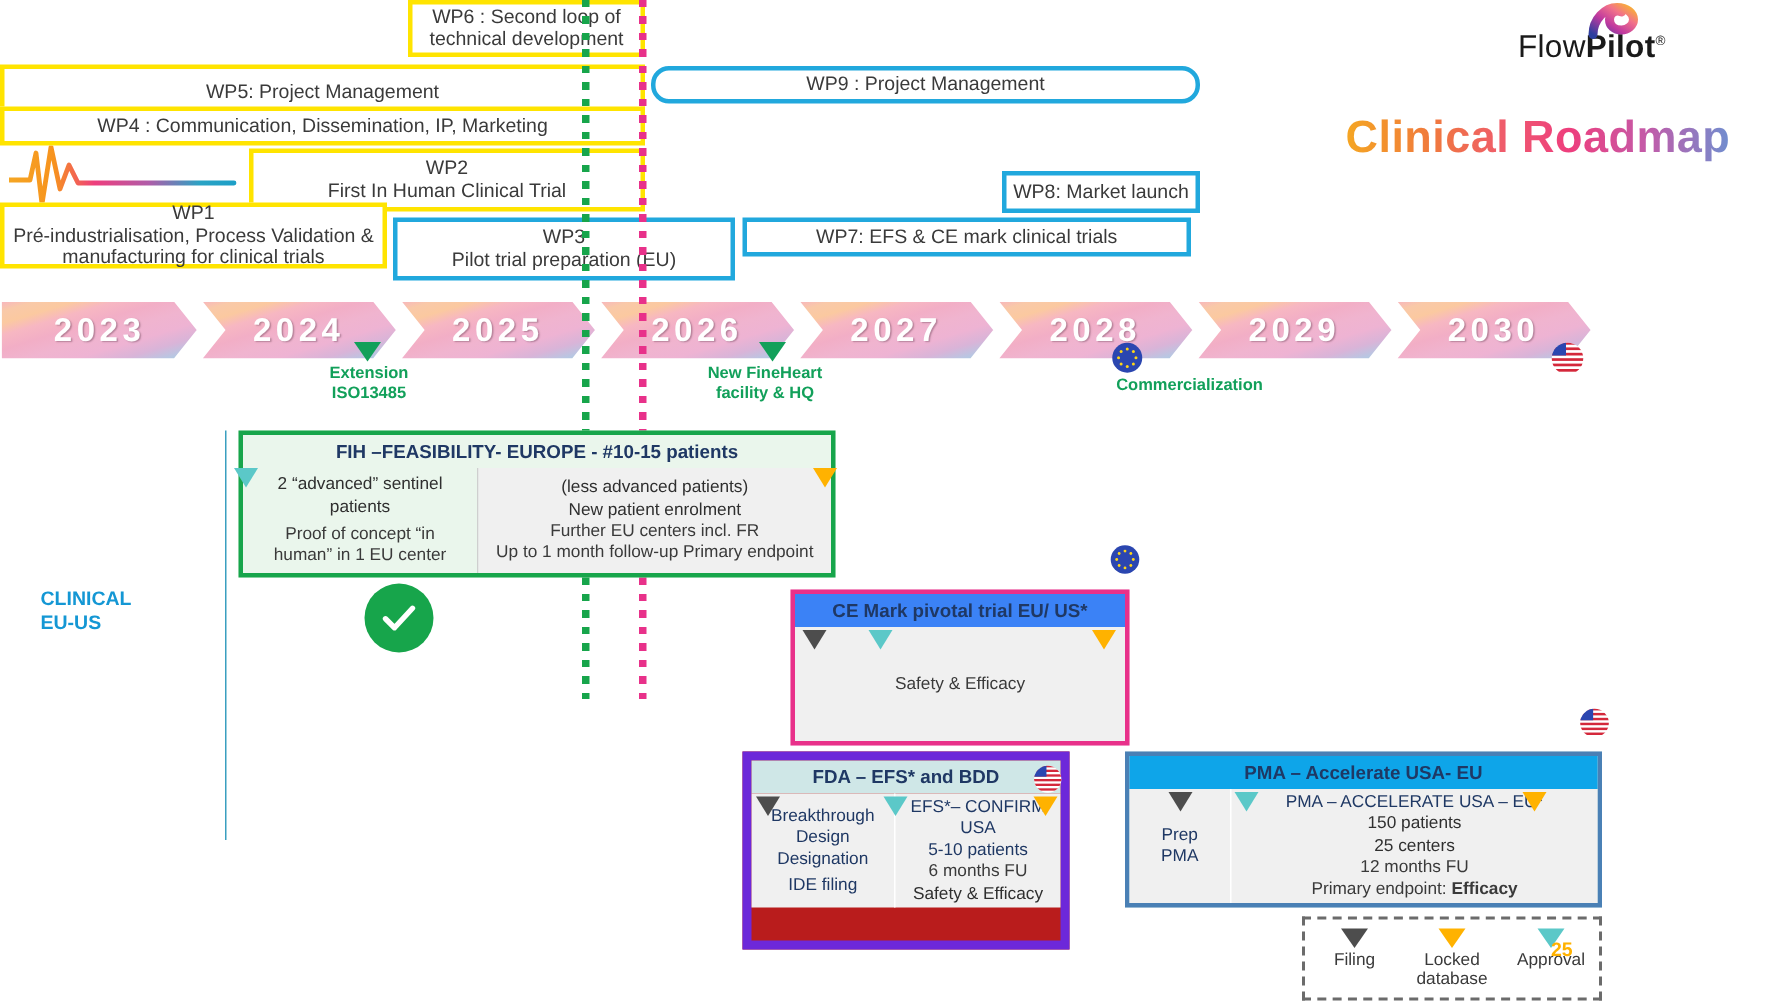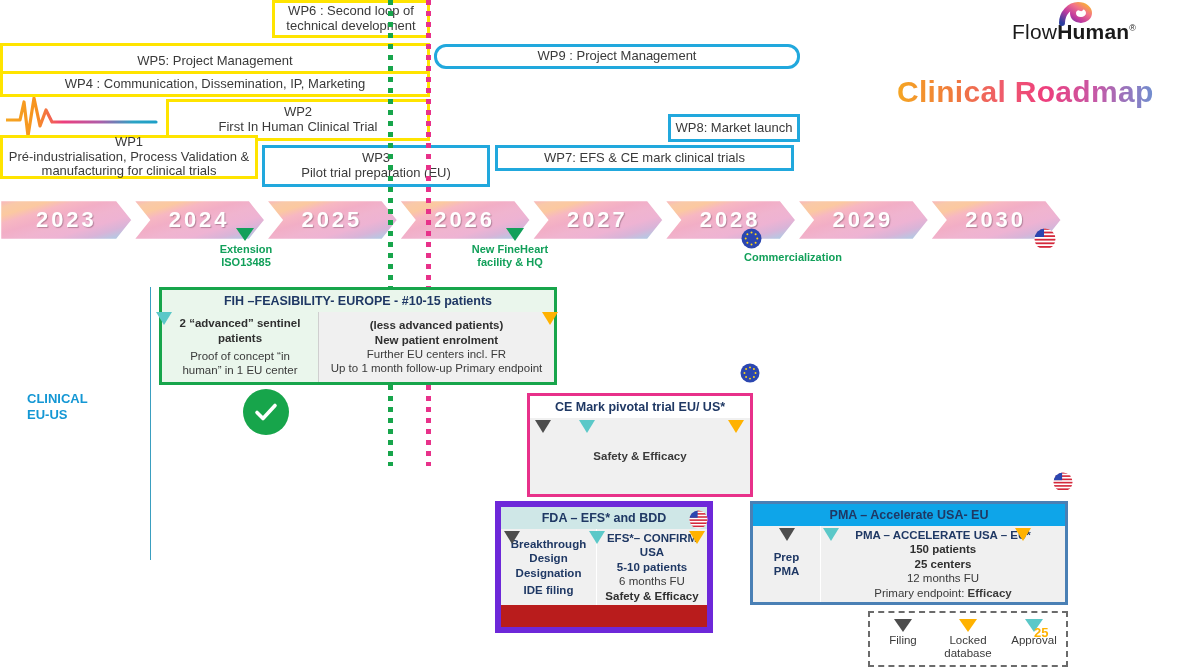--- a/index.html
+++ b/index.html
@@ -56,21 +56,21 @@
 
   
   .cbox{position:absolute;box-sizing:border-box;}
   .cbox .hdr{
     box-sizing:border-box;width:100%;text-align:center;
     font-weight:bold;font-size:12.5px;color:#1f3864;padding:4px 2px;
   }
   .cbox .body{display:flex;width:100%;box-sizing:border-box;background:#f0f0f0;position:relative;}
   .cbox .cell{box-sizing:border-box;text-align:center;font-size:11.5px;color:#3a3a3a;
               display:flex;flex-direction:column;justify-content:center;padding:4px 3px;line-height:1.25;}
-  .b{font-weight:bold;color:#2f2f2f;}
+  .b{font-weight:normal;color:#2f2f2f;}
 
   .mk{position:absolute;width:0;height:0;border-left:8px solid transparent;border-right:8px solid transparent;}
   .mk-black{border-top:13px solid #4d4d4d;}
   .mk-teal{border-top:13px solid #5bc8c8;}
   .mk-orange{border-top:13px solid #ffb200;}
 
   
   #legend{position:absolute;border:2px dashed #6b6b6b;box-sizing:border-box;background:#fff;}
   .lg-item{position:absolute;text-align:center;font-size:11.5px;color:#3a3a3a;line-height:1.15;}
   .lg-tri{width:0;height:0;border-left:9px solid transparent;border-right:9px solid transparent;margin:0 auto 2px auto;}
@@ -78,21 +78,21 @@
   #sidelabel{position:absolute;color:#1497d4;font-weight:bold;font-size:13px;line-height:1.25;}
   #vline{position:absolute;width:1px;background:#3a9fc0;}
   .check{position:absolute;border-radius:50%;background:#17a54b;display:flex;align-items:center;justify-content:center;}
 </style>
 </head>
 <body>
 
 <div id="root">
 
   <div id="logo" style="left:1012px;top:20px;">
-    <span class="flow">Flow</span><span class="maker">Human</span><span class="reg">®</span>
+    <span class="flow">Flow</span><span class="maker">Pilot</span><span class="reg">®</span>
   </div>
   <svg class="abs" style="left:1058px;top:2px;" width="34" height="24" viewBox="0 0 34 24">
     <defs>
       <linearGradient id="rg" x1="0" y1="1" x2="1" y2="0">
         <stop offset="0" stop-color="#2b3e9e"></stop>
           <stop offset="0.4" stop-color="#c0399f"></stop>
         <stop offset="0.72" stop-color="#f2728a"></stop>
           <stop offset="1" stop-color="#f9b233"></stop>
       </linearGradient>
     </defs>
@@ -282,21 +282,21 @@
     <circle cx="16.3" cy="10.5" r="1"></circle>
         <circle cx="14.6" cy="14.7" r="1"></circle>
         <circle cx="10.5" cy="16.4" r="1"></circle>
     <circle cx="6.4" cy="14.7" r="1"></circle>
         <circle cx="4.7" cy="10.5" r="1"></circle>
         <circle cx="6.4" cy="6.3" r="1"></circle>
       </g>
   </svg>
 
   <div class="cbox" style="left:527px;top:393px;width:226px;height:104px;border:3px solid #e8318a;background:#fbdce9;">
-    <div class="hdr" style="background:#ffffff;">CE Mark pivotal trial EU/ US*</div>
+    <div class="hdr" style="background:#3b82f6;">CE Mark pivotal trial EU/ US*</div>
     <div class="body" style="height:76px;align-items:center;justify-content:center;">
       <div class="cell b" style="flex:1;">Safety &amp; Efficacy</div>
     </div>
     <div class="mk mk-black" style="left:5px;top:24px;"></div>
     <div class="mk mk-teal" style="left:49px;top:24px;"></div>
     <div class="mk mk-orange" style="right:6px;top:24px;"></div>
   </div>
 
   <div class="cbox" style="left:495px;top:501px;width:218px;height:132px;border:6px solid #6d28d9;background:#b91c1c;">
     <div class="hdr" style="background:#cfe7e7;position:relative;">FDA – EFS* and BDD</div>

